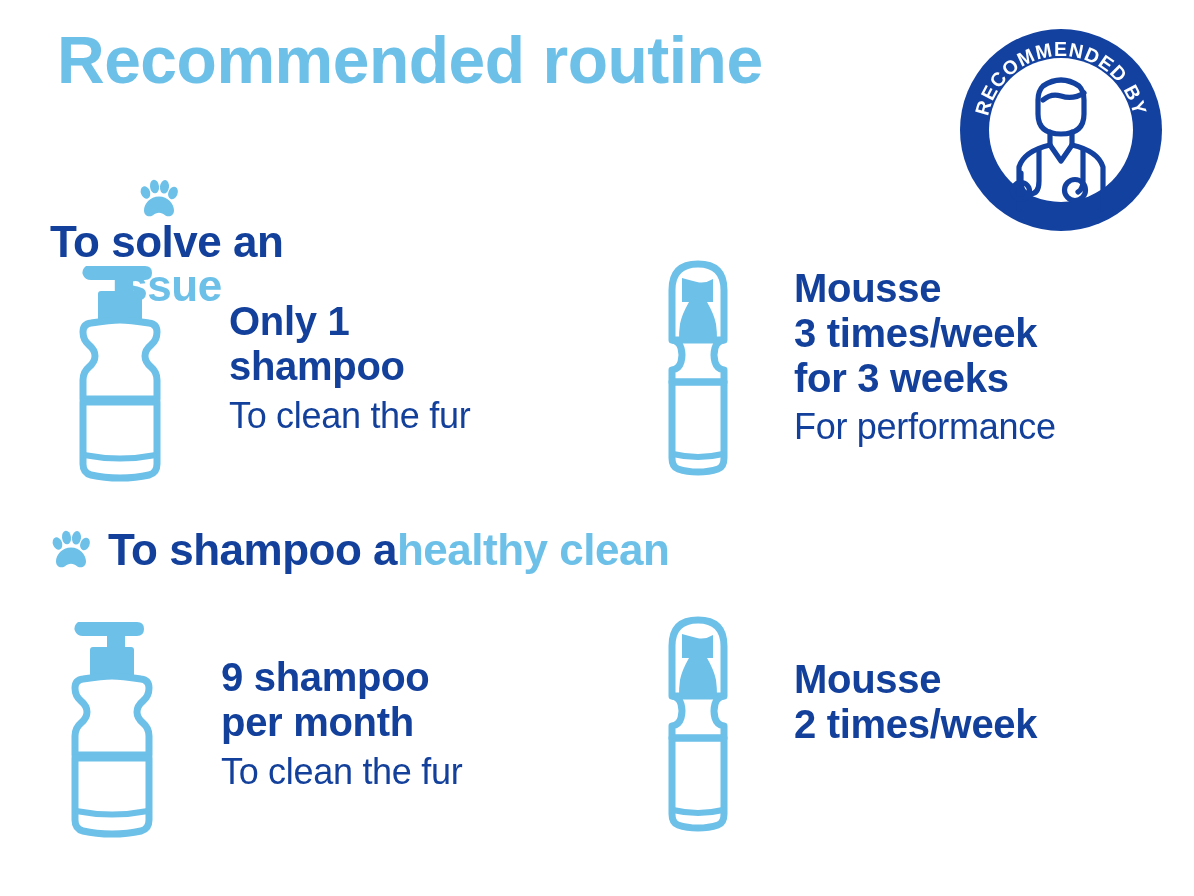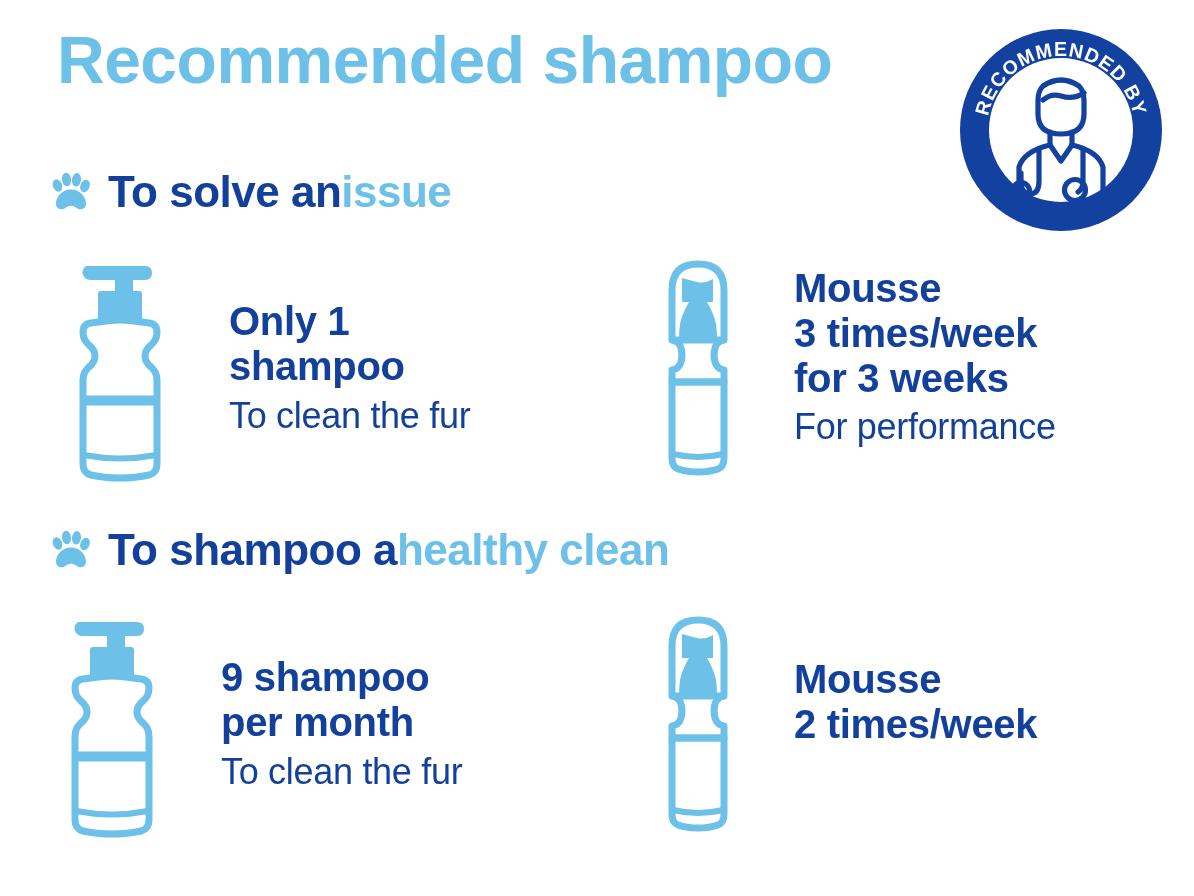--- a/index.html
+++ b/index.html
@@ -57,21 +57,21 @@
   }
   .heading-text {
     font-size: 44px;
     font-weight: bold;
     letter-spacing: -0.5px;
     line-height: 1;
   }
   .heading-dark { color: #13409B; }
   .heading-light { color: #6DC0E8; }
 
-  #heading-issue     { left: 50px; top: 170px; }
+  #heading-issue     { left: 50px; top: 178px; flex-direction: column; }
   #heading-healthy   { left: 50px; top: 528px; }
 
   
   .product {
     position: absolute;
     display: flex;
     align-items: flex-start;
   }
   .bottle { flex: 0 0 auto; display: block; }
   .product-text { display: block; }
@@ -105,21 +105,21 @@
   #product-shampoo-healthy .product-text { margin-left: 45px; margin-top: 49px; }
 
   #product-mousse-healthy  { left: 660px; top: 606px; }
   #product-mousse-healthy .product-text  { margin-left: 58px; margin-top: 51px; }
 </style>
 </head>
 <body>
 
 <div id="page">
 
-  <div id="page-title">Recommended shampoo</div>
+  <div id="page-title">Recommended routine</div>
 
   <div id="vet-badge">
     <svg viewBox="0 0 212 212" width="212" height="212">
       <defs>
         <path id="arcTop" d="M 32 106 A 74 74 0 0 1 180 106"></path>
         <path id="arcBottom" d="M 36 106 A 70 70 0 0 0 176 106"></path>
       </defs>
 
       <circle cx="106" cy="106" r="101" fill="#1341A0"></circle>
 

